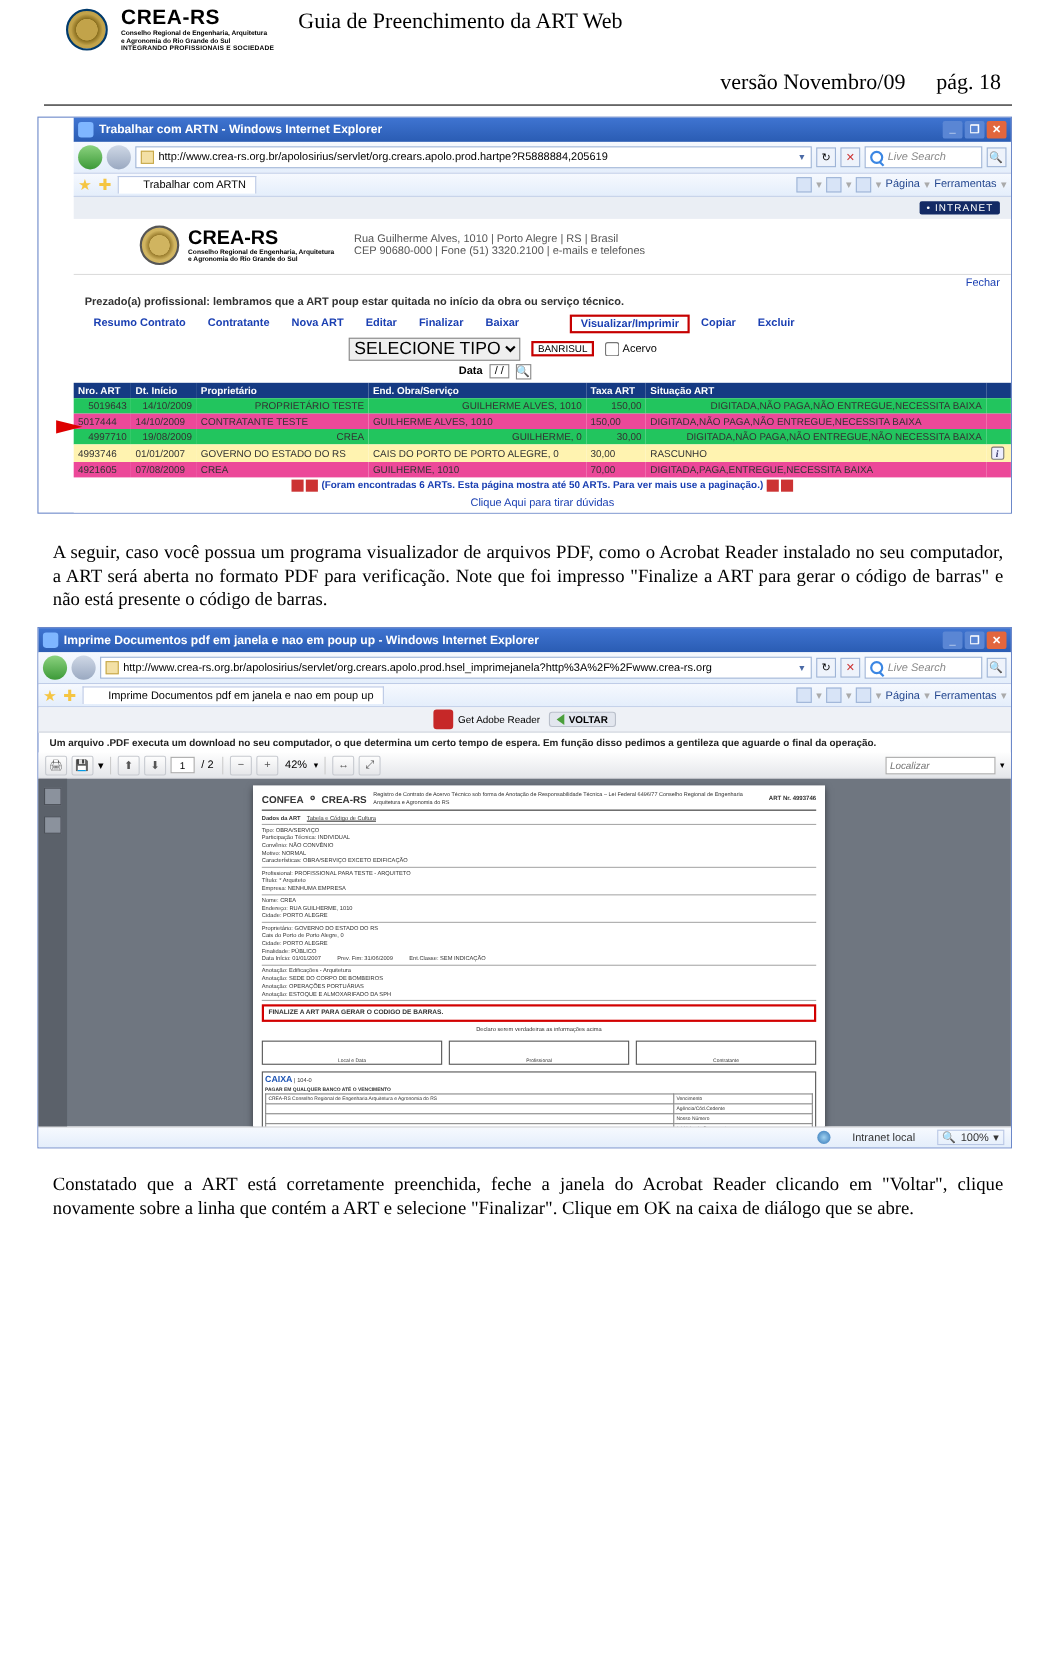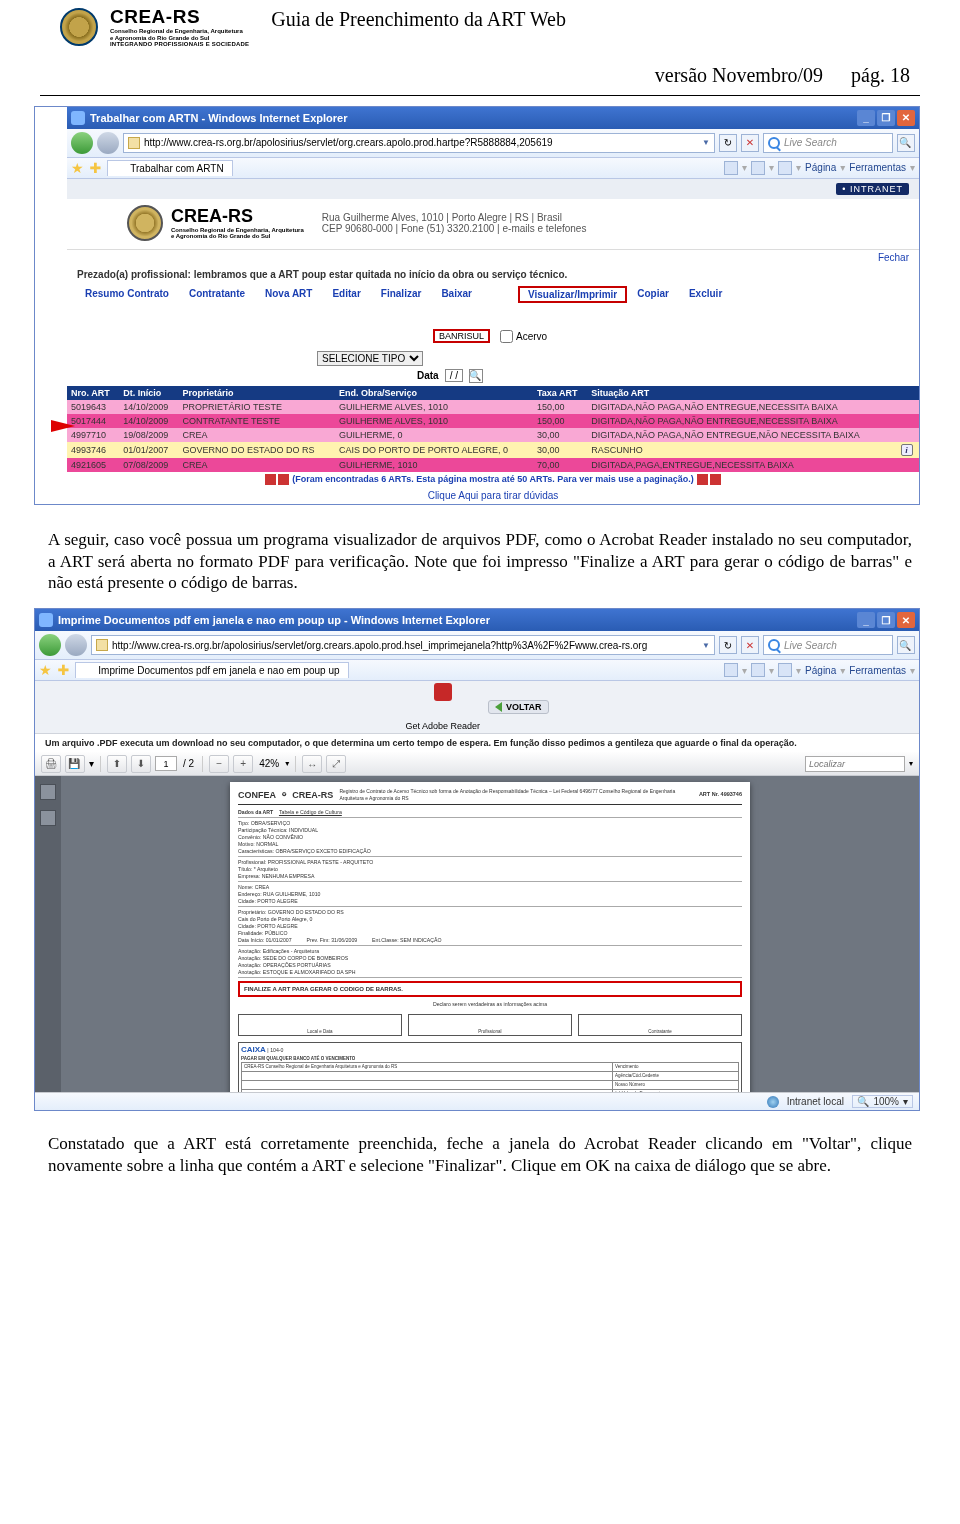--- a/index.html
+++ b/index.html
@@ -22,21 +22,21 @@
   .ie-titlebar .btn { width:18px; height:16px; background:#5a86d4; border-radius:2px; display:flex; align-items:center; justify-content:center; font-weight:bold; font-size:10px; }
   .ie-titlebar .btn.close { background:#e2663d; }
   .ie-addrrow { display:flex; align-items:center; gap:4px; padding:3px 4px; background:linear-gradient(#f6f9fe,#e4eefb); border-bottom:1px solid #b9c7e5; }
   .nav-btn { width:22px; height:22px; border-radius:50%; background:linear-gradient(#8bd27f,#3c9a38); }
   .nav-btn.fwd { background:linear-gradient(#cfd8e6,#9aa9c1); }
   .addr { flex:1; display:flex; align-items:center; background:#fff; border:1px solid #9db3d6; height:20px; padding:0 4px; gap:4px; }
   .addr .pageicon { width:12px; height:12px; background:#f3e0a5; border:1px solid #c7a84a; }
   .addr input { border:none; outline:none; font-size:10px; flex:1; font-family:inherit; }
   .addr .drop { color:#4a6aa6; font-size:8px; }
   .sq-btn { width:18px; height:18px; border:1px solid #9db3d6; background:#eef3fb; display:flex; align-items:center; justify-content:center; font-size:10px; }
-  .search-box { width:130px; display:flex; align-items:center; background:#fff; border:1px solid #9db3d6; height:20px; padding:0 4px; color:#888; font-style:italic; font-size:10px; gap:4px; }
+  .search-box { width:107px; display:flex; align-items:center; background:#fff; border:1px solid #9db3d6; height:20px; padding:0 4px; color:#888; font-style:italic; font-size:10px; gap:4px; }
   .mag { width:12px; height:12px; border:2px solid #3a86e3; border-radius:50%; position:relative; }
   .mag:after { content:''; position:absolute; right:-3px; bottom:-3px; width:5px; height:2px; background:#3a86e3; transform:rotate(45deg); }
   .ie-tabbar { display:flex; align-items:center; justify-content:space-between; padding:2px 4px; background:linear-gradient(#f6f9fe,#e4eefb); border-bottom:1px solid #b9c7e5; }
   .ie-tabbar .left { display:flex; align-items:center; gap:6px; }
   .star { color:#f5c542; font-size:14px; }
   .tab { background:#fff; border:1px solid #b9c7e5; border-bottom:none; padding:2px 8px; display:flex; align-items:center; gap:4px; font-size:10px; }
   .toolbar-right { display:flex; align-items:center; gap:4px; font-size:10px; color:#24478f; }
   .toolbar-right .ico { width:14px; height:14px; background:#d8e4f7; border:1px solid #9db3d6; }
   .toolbar-right span.sep { color:#aaa; }
 
@@ -50,48 +50,48 @@
   .app-header .biglogo .txt { font-family:Arial; }
   .app-header .biglogo .txt .m { font-weight:900; font-size:18px; }
   .app-header .biglogo .txt .s { font-size:6px; font-weight:700; line-height:1; }
   .app-header .addr-block { font-size:10px; color:#555; }
   .fechar { text-align:right; padding:2px 10px; color:#1a3fb2; font-size:10px; }
   .notice { font-size:10px; padding:4px 10px; font-weight:bold; color:#333; }
   .menu-row { display:flex; gap:0; padding:2px 8px; font-size:10px; color:#1a3fb2; }
   .menu-row .mitem { padding:2px 10px; font-weight:bold; }
   .menu-row .mitem.hl { border:2px solid #c60000; padding:1px 8px;margin-left:36px; }
   .filter-row { display:flex; padding:2px 8px 2px 250px; gap:10px; font-size:10px; align-items:center; }
-  .filter-row select { font-size:10px; border:1px solid #888;margin-top:44px; }
+  .filter-row select { font-size:16px; border:1px solid #888; }
   .filter-row .bank { border:2px solid #c60000; padding:0 4px; font-size:9px; }
   .filter-row .chk { display:flex; align-items:center; gap:3px; }
   .date-row { display:flex; padding:1px 8px 3px 350px; font-size:10px; gap:6px; align-items:center; }
   .date-row .datefld { border:1px solid #888; background:#fff; padding:0 4px; font-size:10px; }
   .date-row .srch { width:14px; height:14px; border:1px solid #888; display:flex; align-items:center; justify-content:center; }
 
   .data-table { width:100%; border-collapse:collapse; font-size:9px; }
   .data-table th { background:#153a83; color:#fff; text-align:left; padding:2px 4px; font-weight:bold; }
   .data-table td { padding:2px 4px; color:#333; }
-  .data-table tr.r0 { background:#f9a8d4; }
+  .data-table tr.r0 { background:#22c55e;text-align:right; }
   .data-table tr.r1 { background:#ec4899; }
   .data-table tr.hl { background:#fff3b0; }
   .data-table td.info { }
   .info-icon { width:12px; height:12px; border:1px solid #777; border-radius:2px; display:inline-flex; align-items:center; justify-content:center; font-family:serif; font-style:italic; font-weight:bold; font-size:9px; color:#336; background:#eef; }
   .pagination-note { text-align:center; font-size:9px; color:#1a3fb2; padding:2px; font-weight:bold; }
   .pagination-note .arr { display:inline-block; width:11px; height:11px; background:#c33; margin:0 1px; vertical-align:middle; }
   .help-link { text-align:center; font-size:10px; color:#1a3fb2; padding:3px; }
 
   .red-arrow { position:relative; height:0; }
   .red-arrow .arw { position:absolute; left:-16px; top:-2px; width:0; height:0; border-left:24px solid #d00; border-top:6px solid transparent; border-bottom:6px solid transparent; }
 
   .body-para { font-size: 17px; padding: 14px 48px 10px 48px; text-align: justify; line-height: 1.28; }
 
   
   .ie-window2 { margin: 4px 40px 8px 34px; border:1px solid #6c88c9; font-family:Tahoma,Arial,sans-serif; font-size:11px; background:#fff; }
   .pdf-toprow { display:flex; align-items:center; justify-content:center; gap:8px; padding:2px; background:#eef1f6; border-bottom:1px solid #d0d4dc; }
-  .getreader { display:flex; align-items:center; gap:20px; font-size:9px;flex-direction:column; }
+  .getreader { display:flex; align-items:center; gap:4px; font-size:9px; }
   .getreader .aicn { width:18px; height:18px; background:#c62828; border-radius:3px; }
   .voltar-chip { display:flex; align-items:center; gap:4px; background:#e2e6ee; border:1px solid #b9bfca; border-radius:3px; padding:1px 6px; font-size:9px; font-weight:bold; }
   .voltar-chip .barrow { width:0; height:0; border-right:7px solid #4a9f3a; border-top:5px solid transparent; border-bottom:5px solid transparent; }
   .notice2 { font-size:9px; font-weight:bold; padding:4px 10px; color:#222; }
   .acrobat-bar { display:flex; align-items:center; gap:4px; padding:2px 6px; background:linear-gradient(#fefefe,#e4e6ea); border-bottom:1px solid #c7cad0; font-size:10px; height:24px; }
   .ab-btn { width:20px; height:18px; background:linear-gradient(#fdfdfd,#e6e7ea); border:1px solid #c7cad0; border-radius:2px; display:flex; align-items:center; justify-content:center; font-size:10px; color:#555; }
   .ab-sep { width:1px; height:16px; background:#ccc; margin:0 2px; }
   .ab-text { padding:0 2px; }
   .ab-input { width:22px; height:15px; border:1px solid #aaa; text-align:center; font-size:9px; }
   .ab-find { width:100px; height:16px; border:1px solid #aaa; font-size:9px; padding:0 3px; color:#888; font-style:italic; }
@@ -109,21 +109,21 @@
   .docpage .sect { border-bottom:1px solid #aaa; margin:1px 0; padding:1px 0; }
   .docpage .finalize-box { border:2px solid #d20000; padding:2px 4px; font-weight:bold; font-size:6px; margin:3px 0; }
   .docpage .sigrow { display:flex; gap:6px; margin-top:6px; }
   .docpage .sigbox { flex:1; border:1px solid #555; height:22px; font-size:4.5px; text-align:center; padding-top:14px; }
   .docpage .caixa-block { border:1px solid #555; margin-top:6px; padding:2px; position:relative; }
   .docpage .caixa-logo { font-weight:900; color:#2056b5; font-size:8px; }
   .docpage .caixa-block table { width:100%; border-collapse:collapse; font-size:4.5px; }
   .docpage .caixa-block td { border:1px solid #888; padding:1px 2px; }
   .docpage .redstrip { position:absolute; left:0; right:0; bottom:-2px; height:8px; border:2px solid #d20000; }
   .statusbar { display:flex; justify-content:space-between; align-items:center; background:linear-gradient(#f6f9fe,#e4eefb); border-top:1px solid #c7cad0; padding:2px 6px; font-size:10px; color:#333; }
-  .statusbar .right { display:flex; align-items:center; gap:8px; }
+  .statusbar .right { display:flex; align-items:center; gap:20px; }
   .statusbar .globe { width:12px; height:12px; border-radius:50%; background:radial-gradient(#9fd1f0,#2d72b5); }
   .zoom-box { display:flex; align-items:center; gap:4px; border:1px solid #b9c7e5; padding:0 4px; }
 </style>
 </head>
 <body>
 
 <div class="page-header">
   <div class="logo-badge"></div>
   <div class="logo-text">
     <div class="main">CREA-RS</div>

